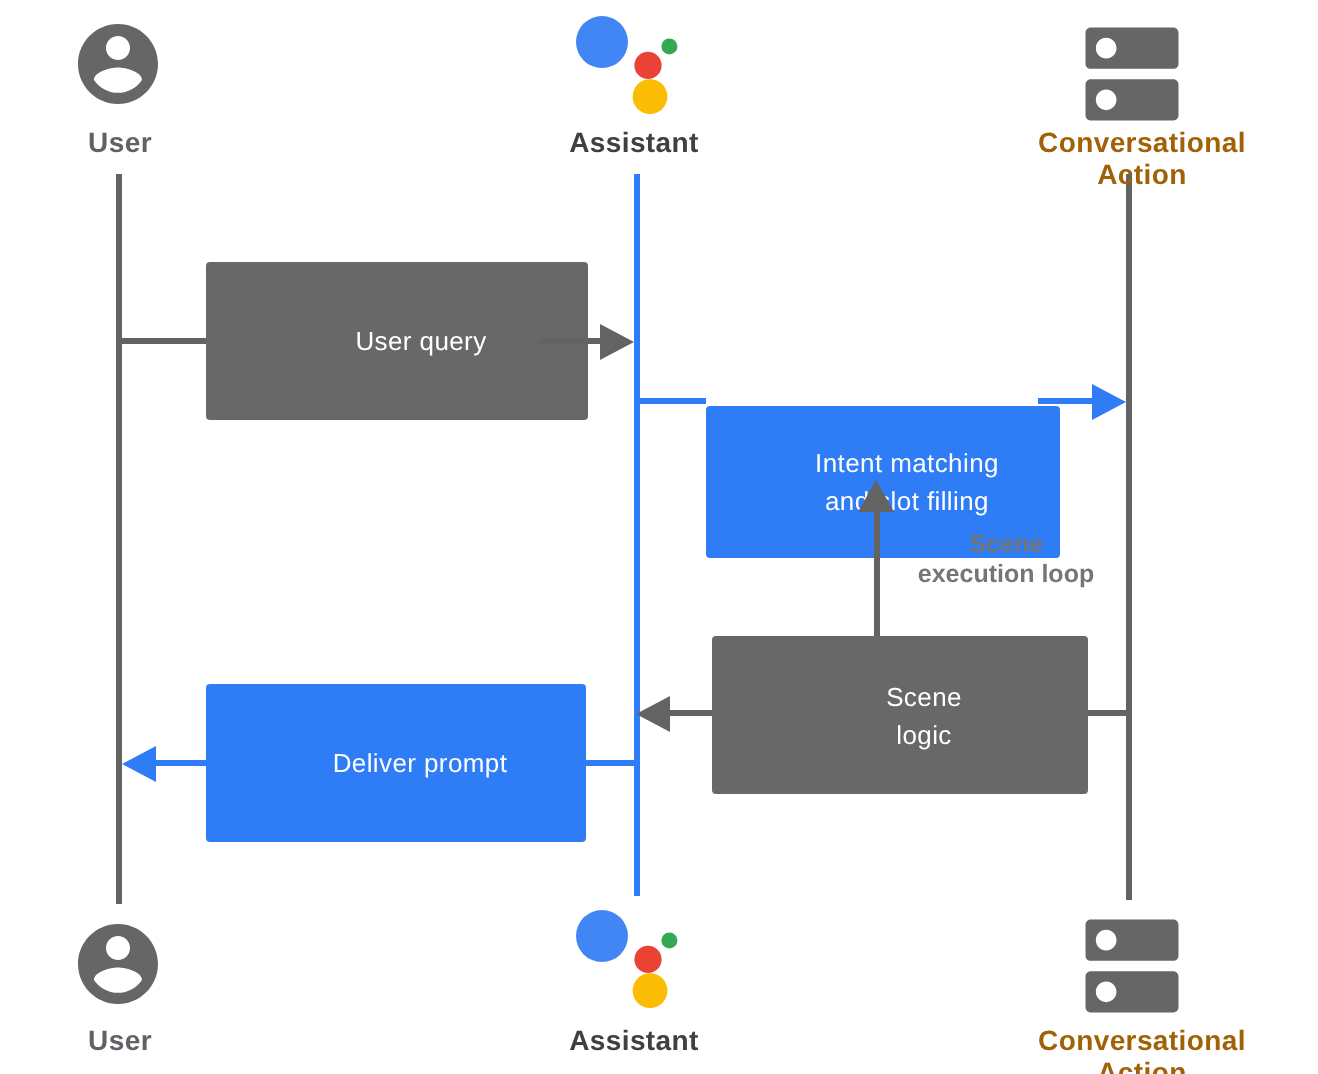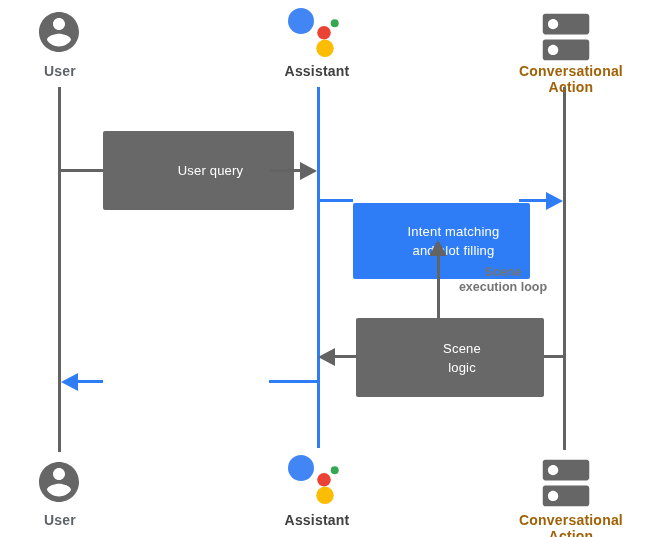--- a/index.html
+++ b/index.html
@@ -150,16 +150,19 @@
 
   <div class="line" style="left:519px; top:355px; width:47px; height:3px;"></div>
   <div class="box gray" style="left:356px; top:318px; width:164px; height:79px;">
     <span>Scene
 logic</span>
   </div>
   <div class="line" style="left:332px; top:355px; width:24px; height:3px;"></div>
   <div class="arrow left" style="left:318px; top:347.5px;"></div>
 
   <div class="line blue" style="left:269px; top:380px; width:49px; height:3px;"></div>
+  <div class="box blue" style="left:103px; top:342px; width:166px; height:79px;">
+    <span>Deliver prompt</span>
+  </div>
   <div class="line blue" style="left:76px; top:380px; width:27px; height:3px;"></div>
   <div class="arrow left blue" style="left:61px; top:372.5px;"></div>
 
 </div>
 
 </body></html>

